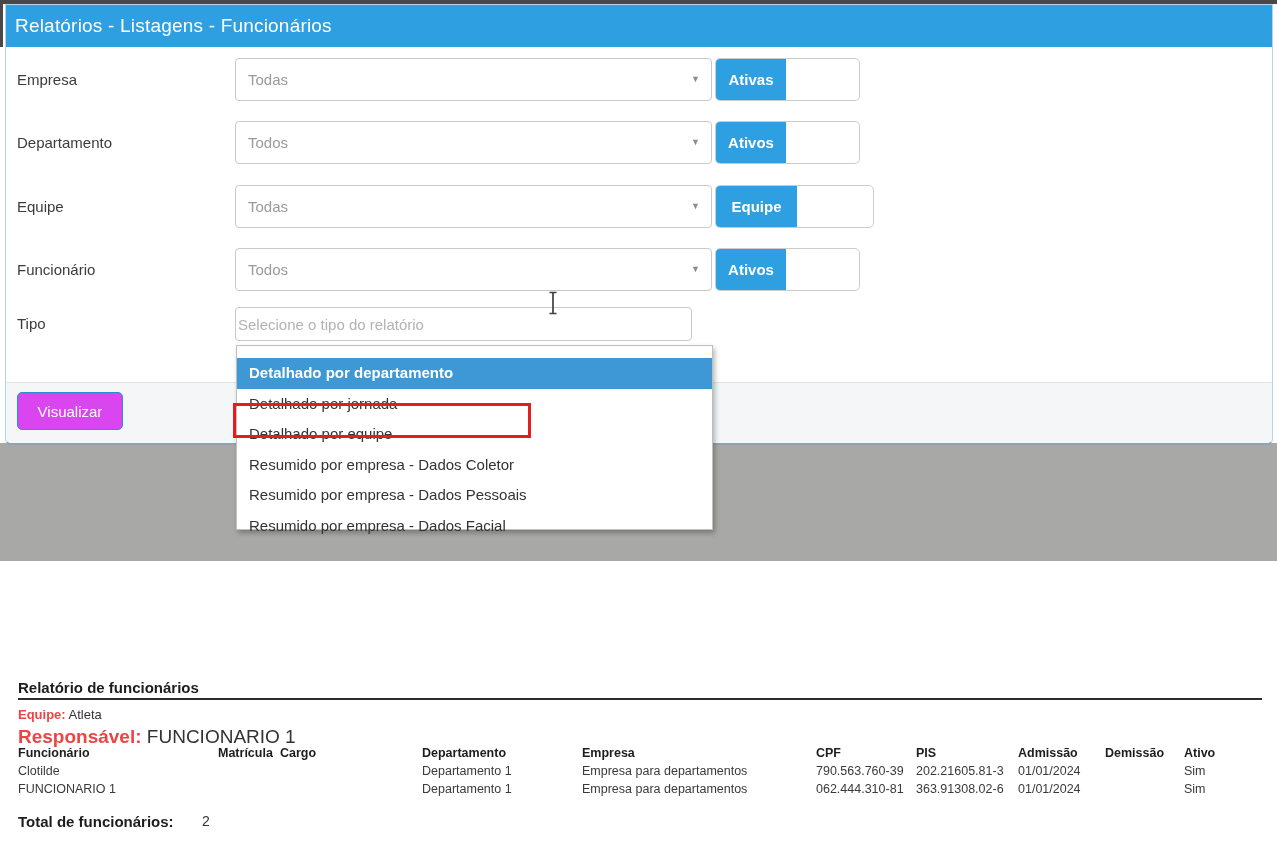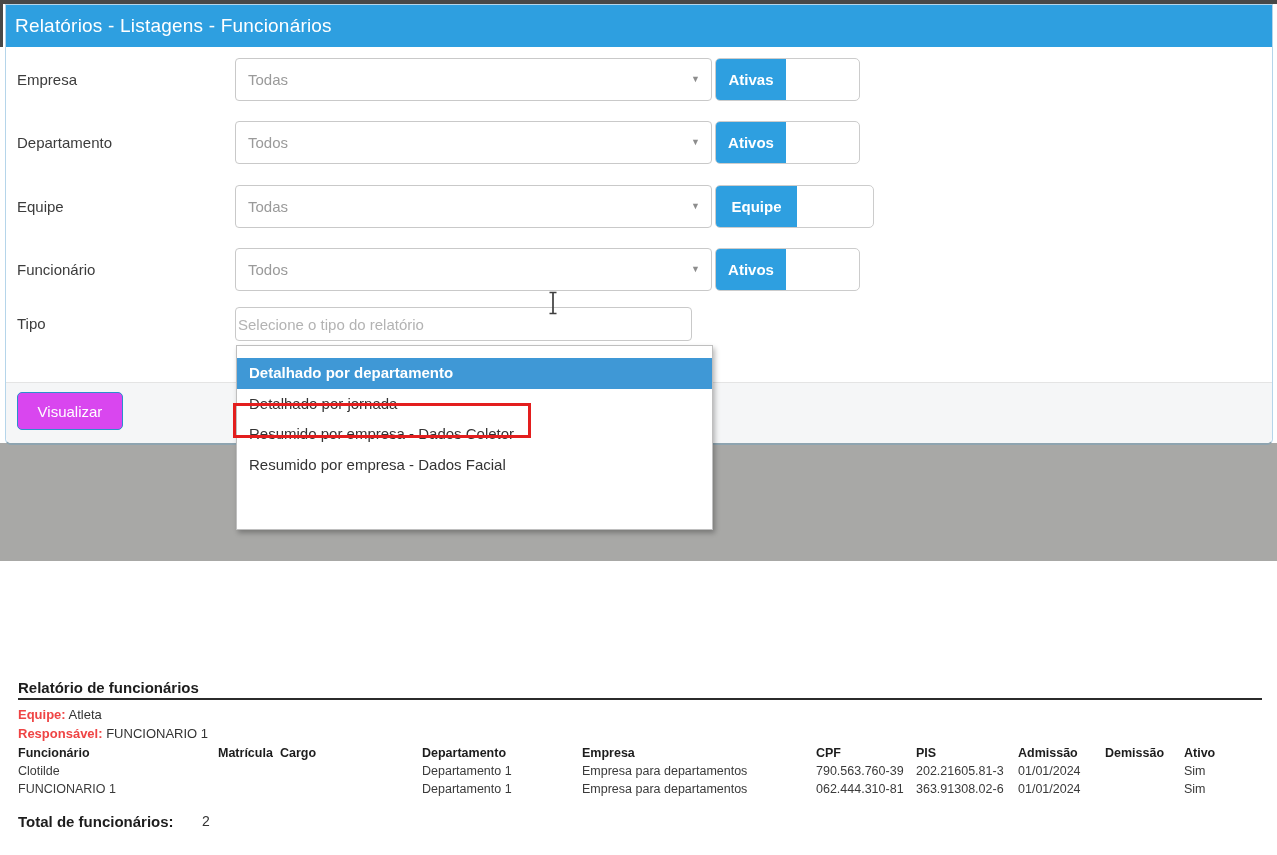--- a/index.html
+++ b/index.html
@@ -55,21 +55,21 @@
 
   .btn-visualizar{position:absolute;left:17px;top:392px;width:106px;height:38px;background:#d946ef;
                   border:1px solid #2a90cc;border-radius:5px;color:#fff;font-size:15px;
                   font-family:"Liberation Sans",sans-serif;cursor:pointer;z-index:3;}
 
   
   .report{position:absolute;left:0;top:0;width:1277px;z-index:2;}
   .r-title{position:absolute;left:18px;top:679px;font-size:15px;font-weight:bold;color:#1d1d1d;}
   .r-rule{position:absolute;left:18px;top:698px;width:1244px;height:0;border-top:2px solid #2b2b2b;}
   .r-meta1{position:absolute;left:18px;top:707px;font-size:13px;color:#333;}
-  .r-meta2{position:absolute;left:18px;top:726px;font-size:13px;color:#333;}
+  .r-meta2{position:absolute;left:18px;top:726px;font-size:19px;color:#333;}
   .r-meta1 b,.r-meta2 b{color:#ef4444;}
   .rtable{position:absolute;left:18px;top:746px;display:grid;
           grid-template-columns:200px 62px 142px 160px 234px 100px 102px 87px 79px 78px;
           grid-auto-rows:18px;font-size:12.5px;color:#3a3a3a;}
   .rtable .th{font-weight:bold;color:#1d1d1d;height:27px;}
   .rtable .td{white-space:nowrap;overflow:hidden;}
   .r-total{position:absolute;left:18px;top:813px;font-size:15px;font-weight:bold;color:#1d1d1d;}
   .r-total-val{position:absolute;left:202px;top:813px;font-size:14px;font-weight:normal;color:#333;}
 </style>
 </head>
@@ -129,21 +129,23 @@
     <span class="tog-on">Ativos</span>
   </div>
 </div>
 
 <div class="tipo-label">Tipo</div>
 <input class="tipo-input" type="text" placeholder="Selecione o tipo do relatório" style="">
 
 <div class="dropdown">
   <div class="opt selected">Detalhado por departamento</div>
   <div class="opt">Detalhado por jornada</div>
+  <div class="opt">Detalhado por equipe</div>
   <div class="opt">Resumido por empresa - Dados Coletor</div>
+  <div class="opt">Resumido por empresa - Dados Pessoais</div>
   <div class="opt">Resumido por empresa - Dados Facial</div>
 </div>
 
 <div class="red-annotation"></div>
 
 <div class="cursor-ibeam">
   <svg width="12" height="24" viewBox="0 0 12 24">
     <path d="M2.5 1.5 H9.5 M6 1.5 V22.5 M2.5 22.5 H9.5" stroke="#3f3f3f" stroke-width="1.7" fill="none"></path>
   </svg>
 </div>

